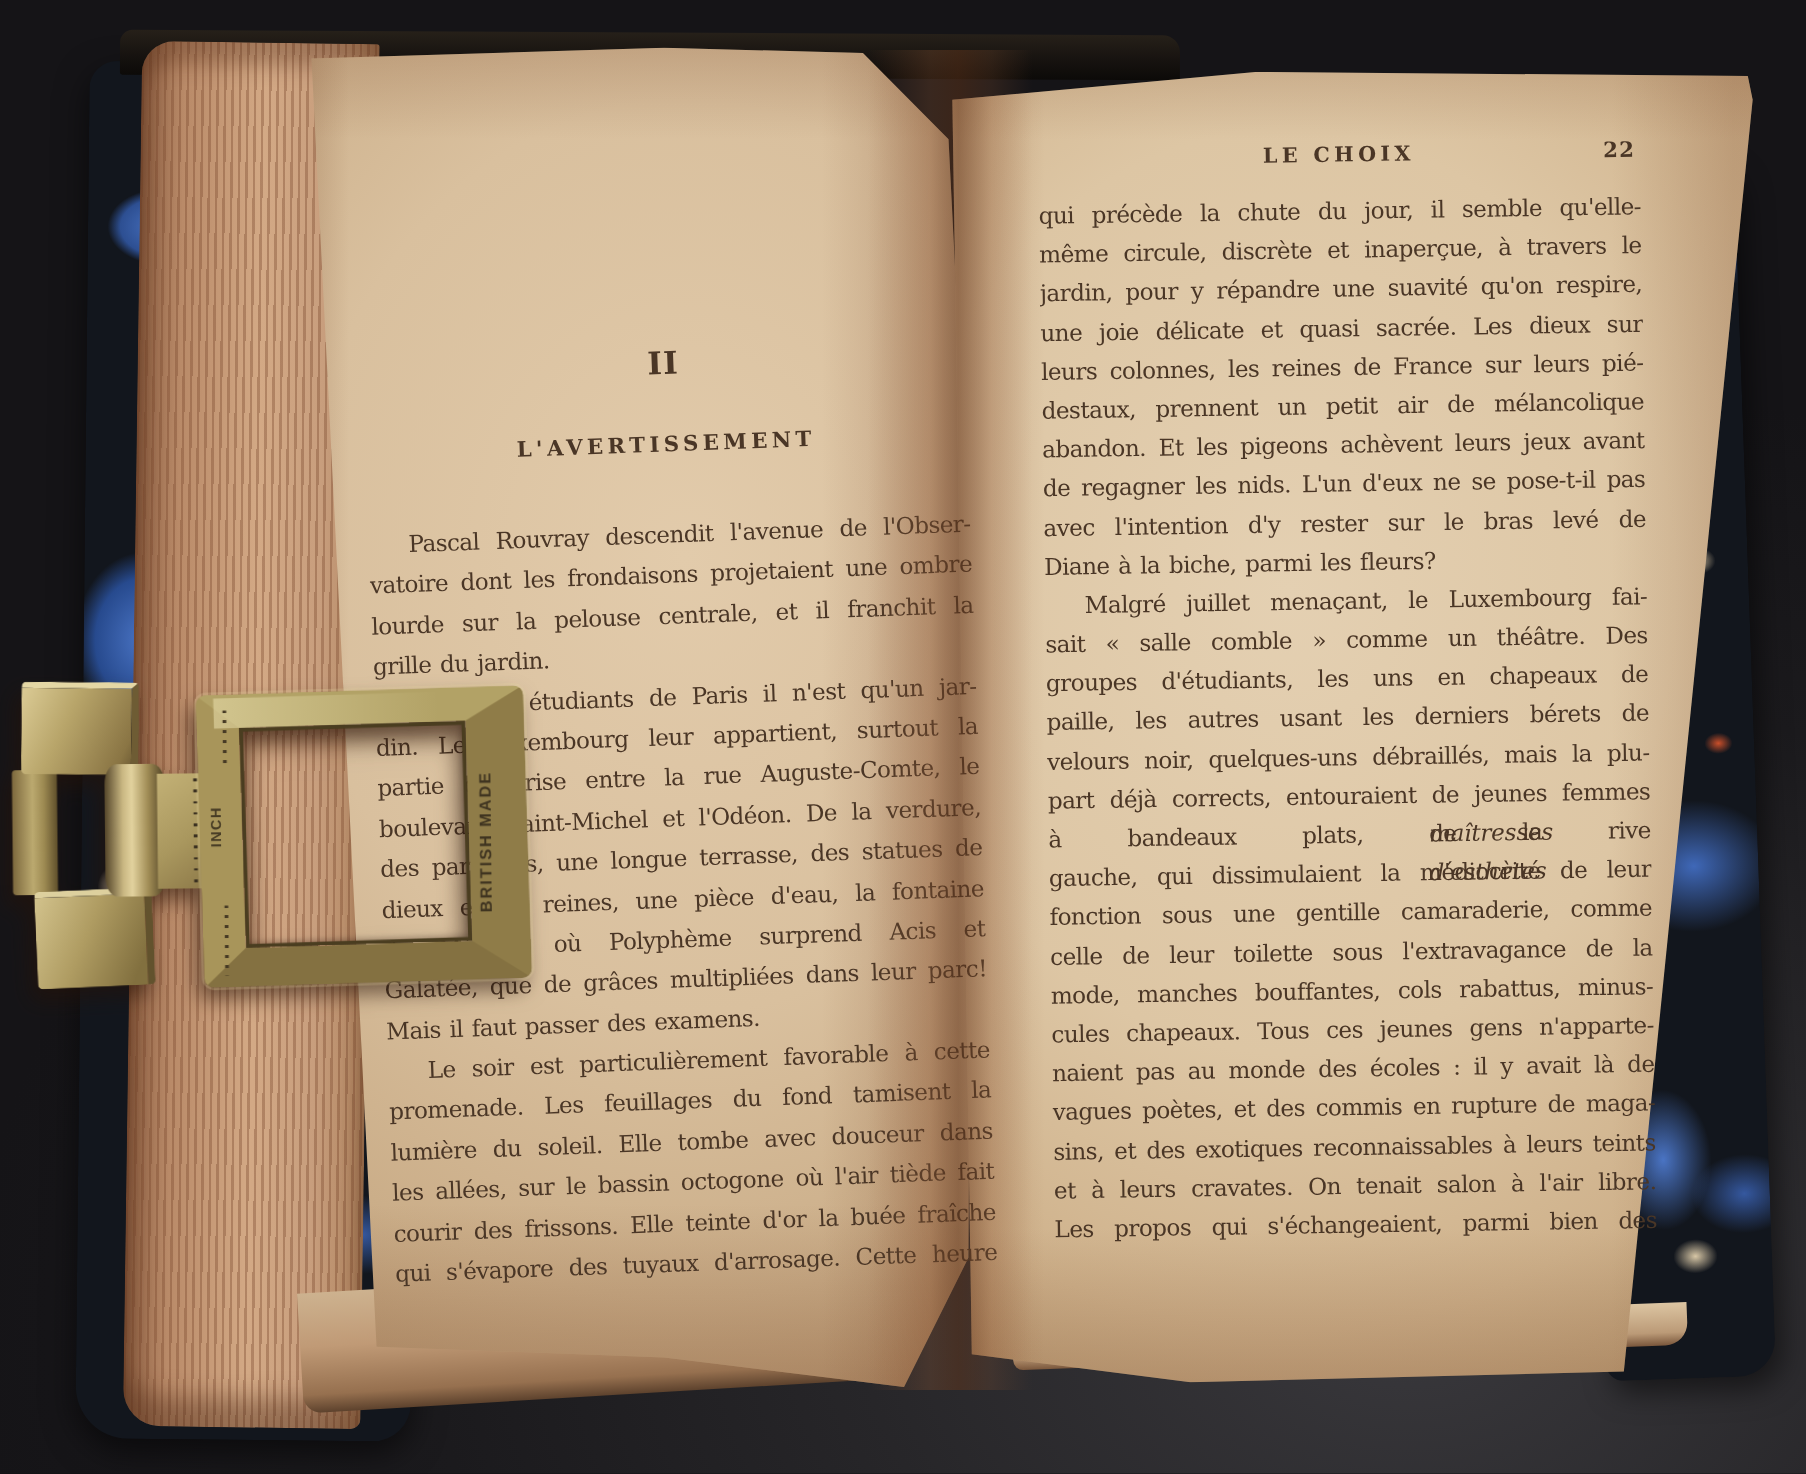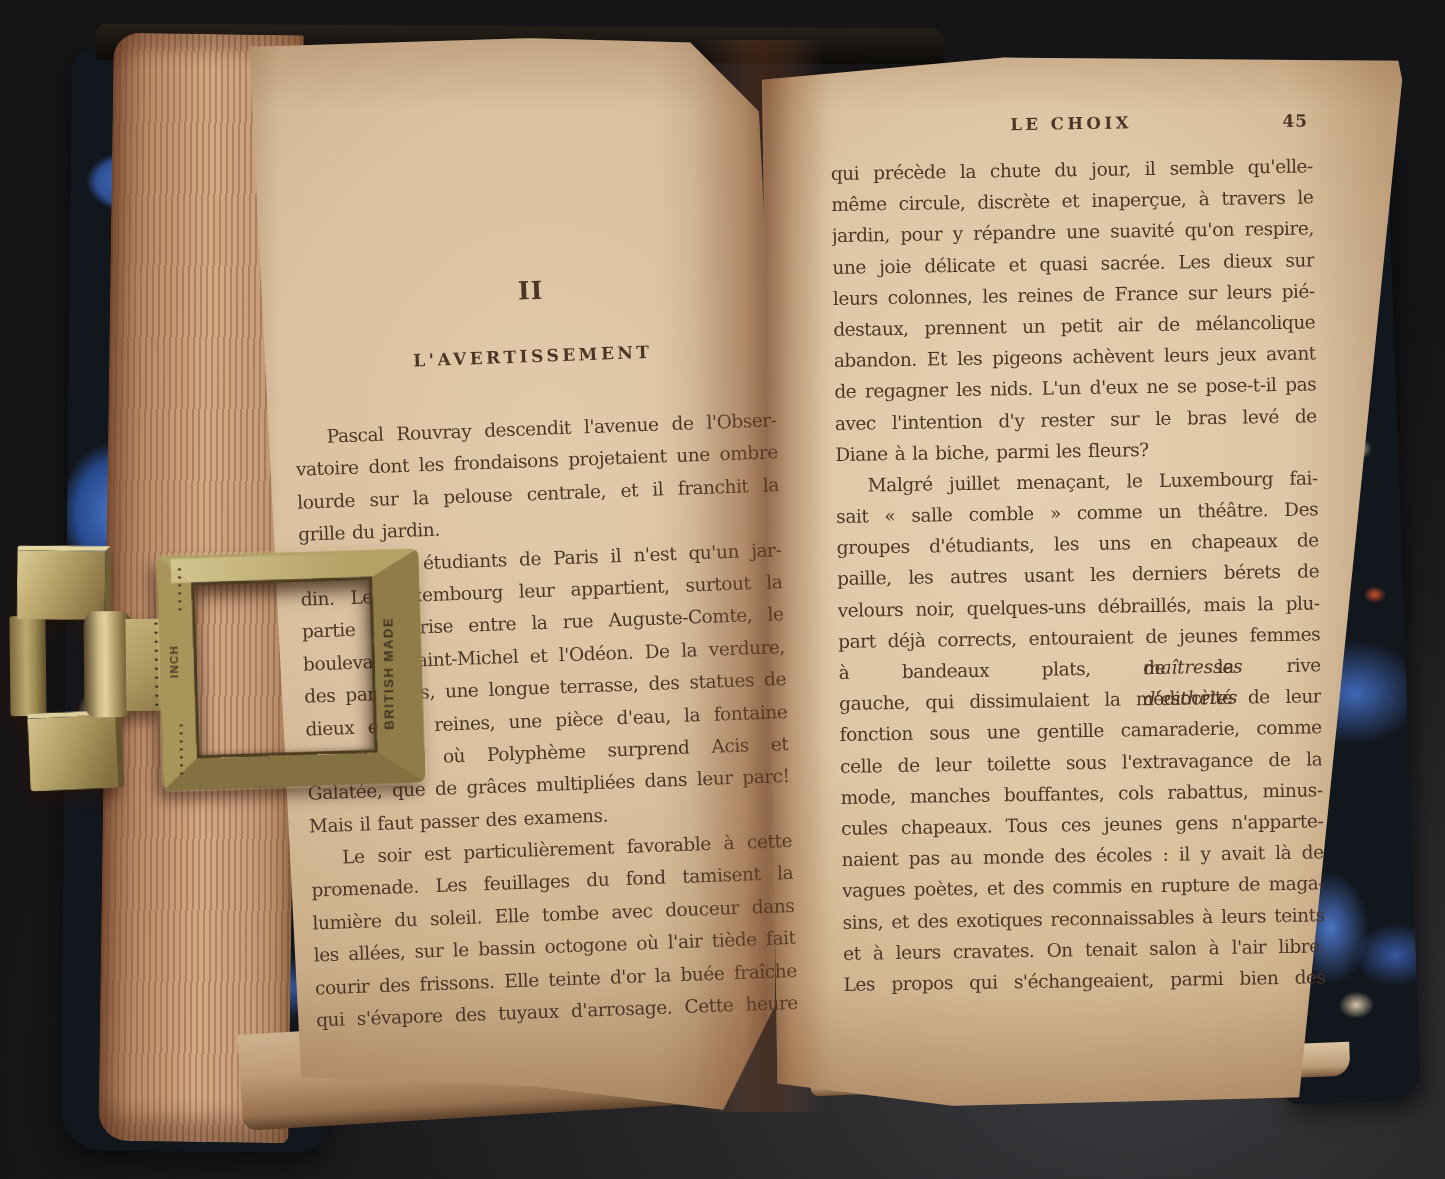--- a/index.html
+++ b/index.html
@@ -165,21 +165,21 @@
         <div class="ln">lumière du soleil. Elle tombe avec douceur dans</div>
         <div class="ln">les allées, sur le bassin octogone où l'air tiède fait</div>
         <div class="ln">courir des frissons. Elle teinte d'or la buée fraîche</div>
         <div class="ln">qui s'évapore des tuyaux d'arrosage. Cette heure</div>
       </div>
   </div>
 
   <div class="text-right ink">
     <div class="hdr-row">
       <span class="hdr-title">LE CHOIX</span>
-      <span class="hdr-num">45</span>
+      <span class="hdr-num">22</span>
     </div>
     <div class="lines-r">
         <div class="ln">qui précède la chute du jour, il semble qu'elle-</div>
         <div class="ln">même circule, discrète et inaperçue, à travers le</div>
         <div class="ln">jardin, pour y répandre une suavité qu'on respire,</div>
         <div class="ln">une joie délicate et quasi sacrée. Les dieux sur</div>
         <div class="ln">leurs colonnes, les reines de France sur leurs pié-</div>
         <div class="ln">destaux, prennent un petit air de mélancolique</div>
         <div class="ln">abandon. Et les pigeons achèvent leurs jeux avant</div>
         <div class="ln">de regagner les nids. L'un d'eux ne se pose-t-il pas</div>

